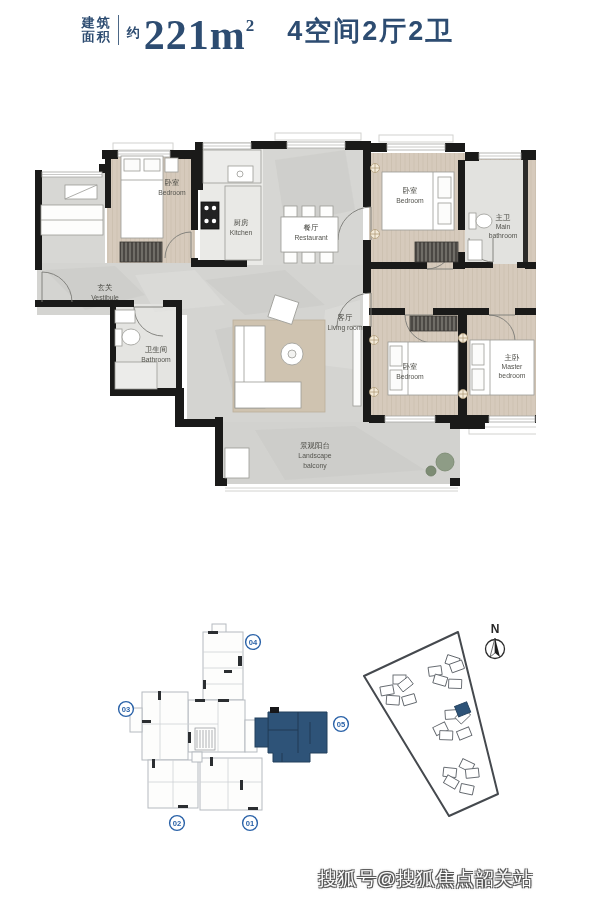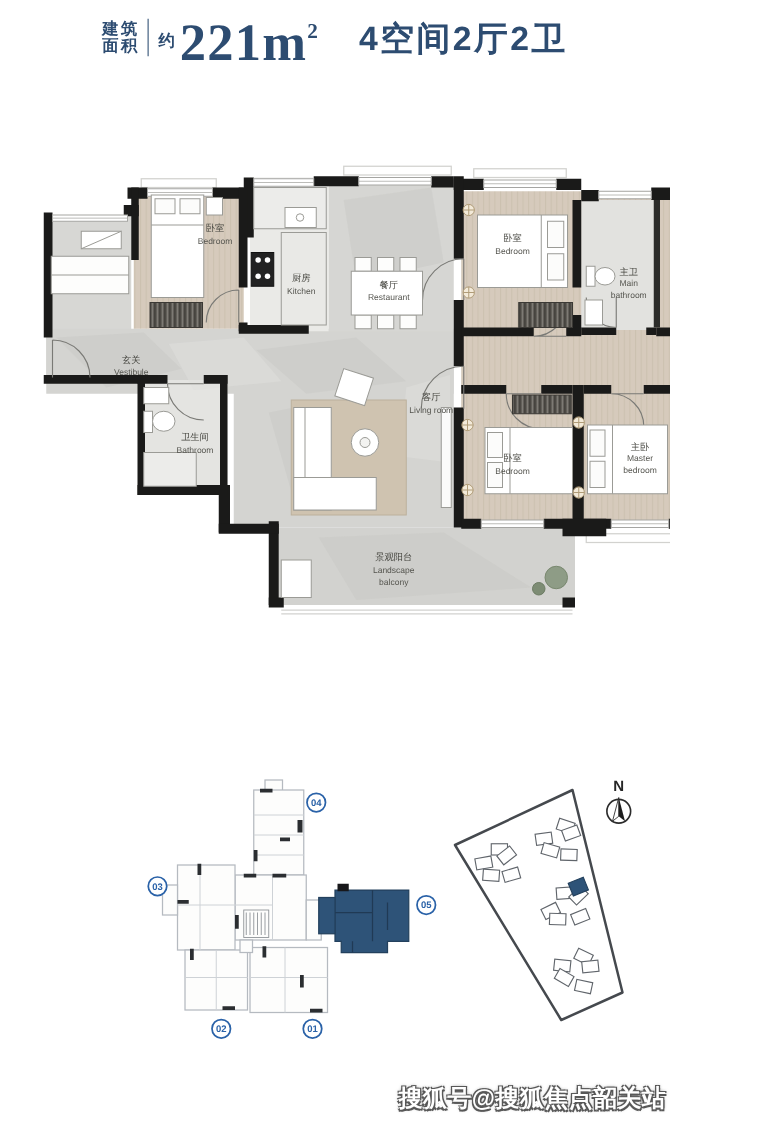--- a/index.html
+++ b/index.html
@@ -19,21 +19,21 @@
   
   .fp{position:absolute;left:25px;top:130px;}
   .kp{position:absolute;left:100px;top:612px;}
   .sp{position:absolute;left:352px;top:606px;}
   
   .rl-cn{font-size:7.4px;fill:#45453f;}
   .rl-en{font-size:6.8px;fill:#55554f;}
   .circ-num{font-size:7.6px;font-weight:700;fill:#2a62a8;}
   .north-n{font-size:12px;font-weight:700;fill:#262626;}
   
-  .watermark{position:absolute;top:866px;right:3px;font-size:19px;font-weight:700;
+  .watermark{position:absolute;top:866px;right:3px;font-size:19px;font-weight:400;
              color:#ffffff;letter-spacing:0.5px;
              text-shadow:-1px -1px 0 #585858,1px -1px 0 #585858,-1px 1px 0 #585858,
                           1px 1px 0 #585858,0 0 3px #6a6a6a;}
 </style>
 </head>
 <body>
 
 <div id="stage">
 
   <div class="header">

